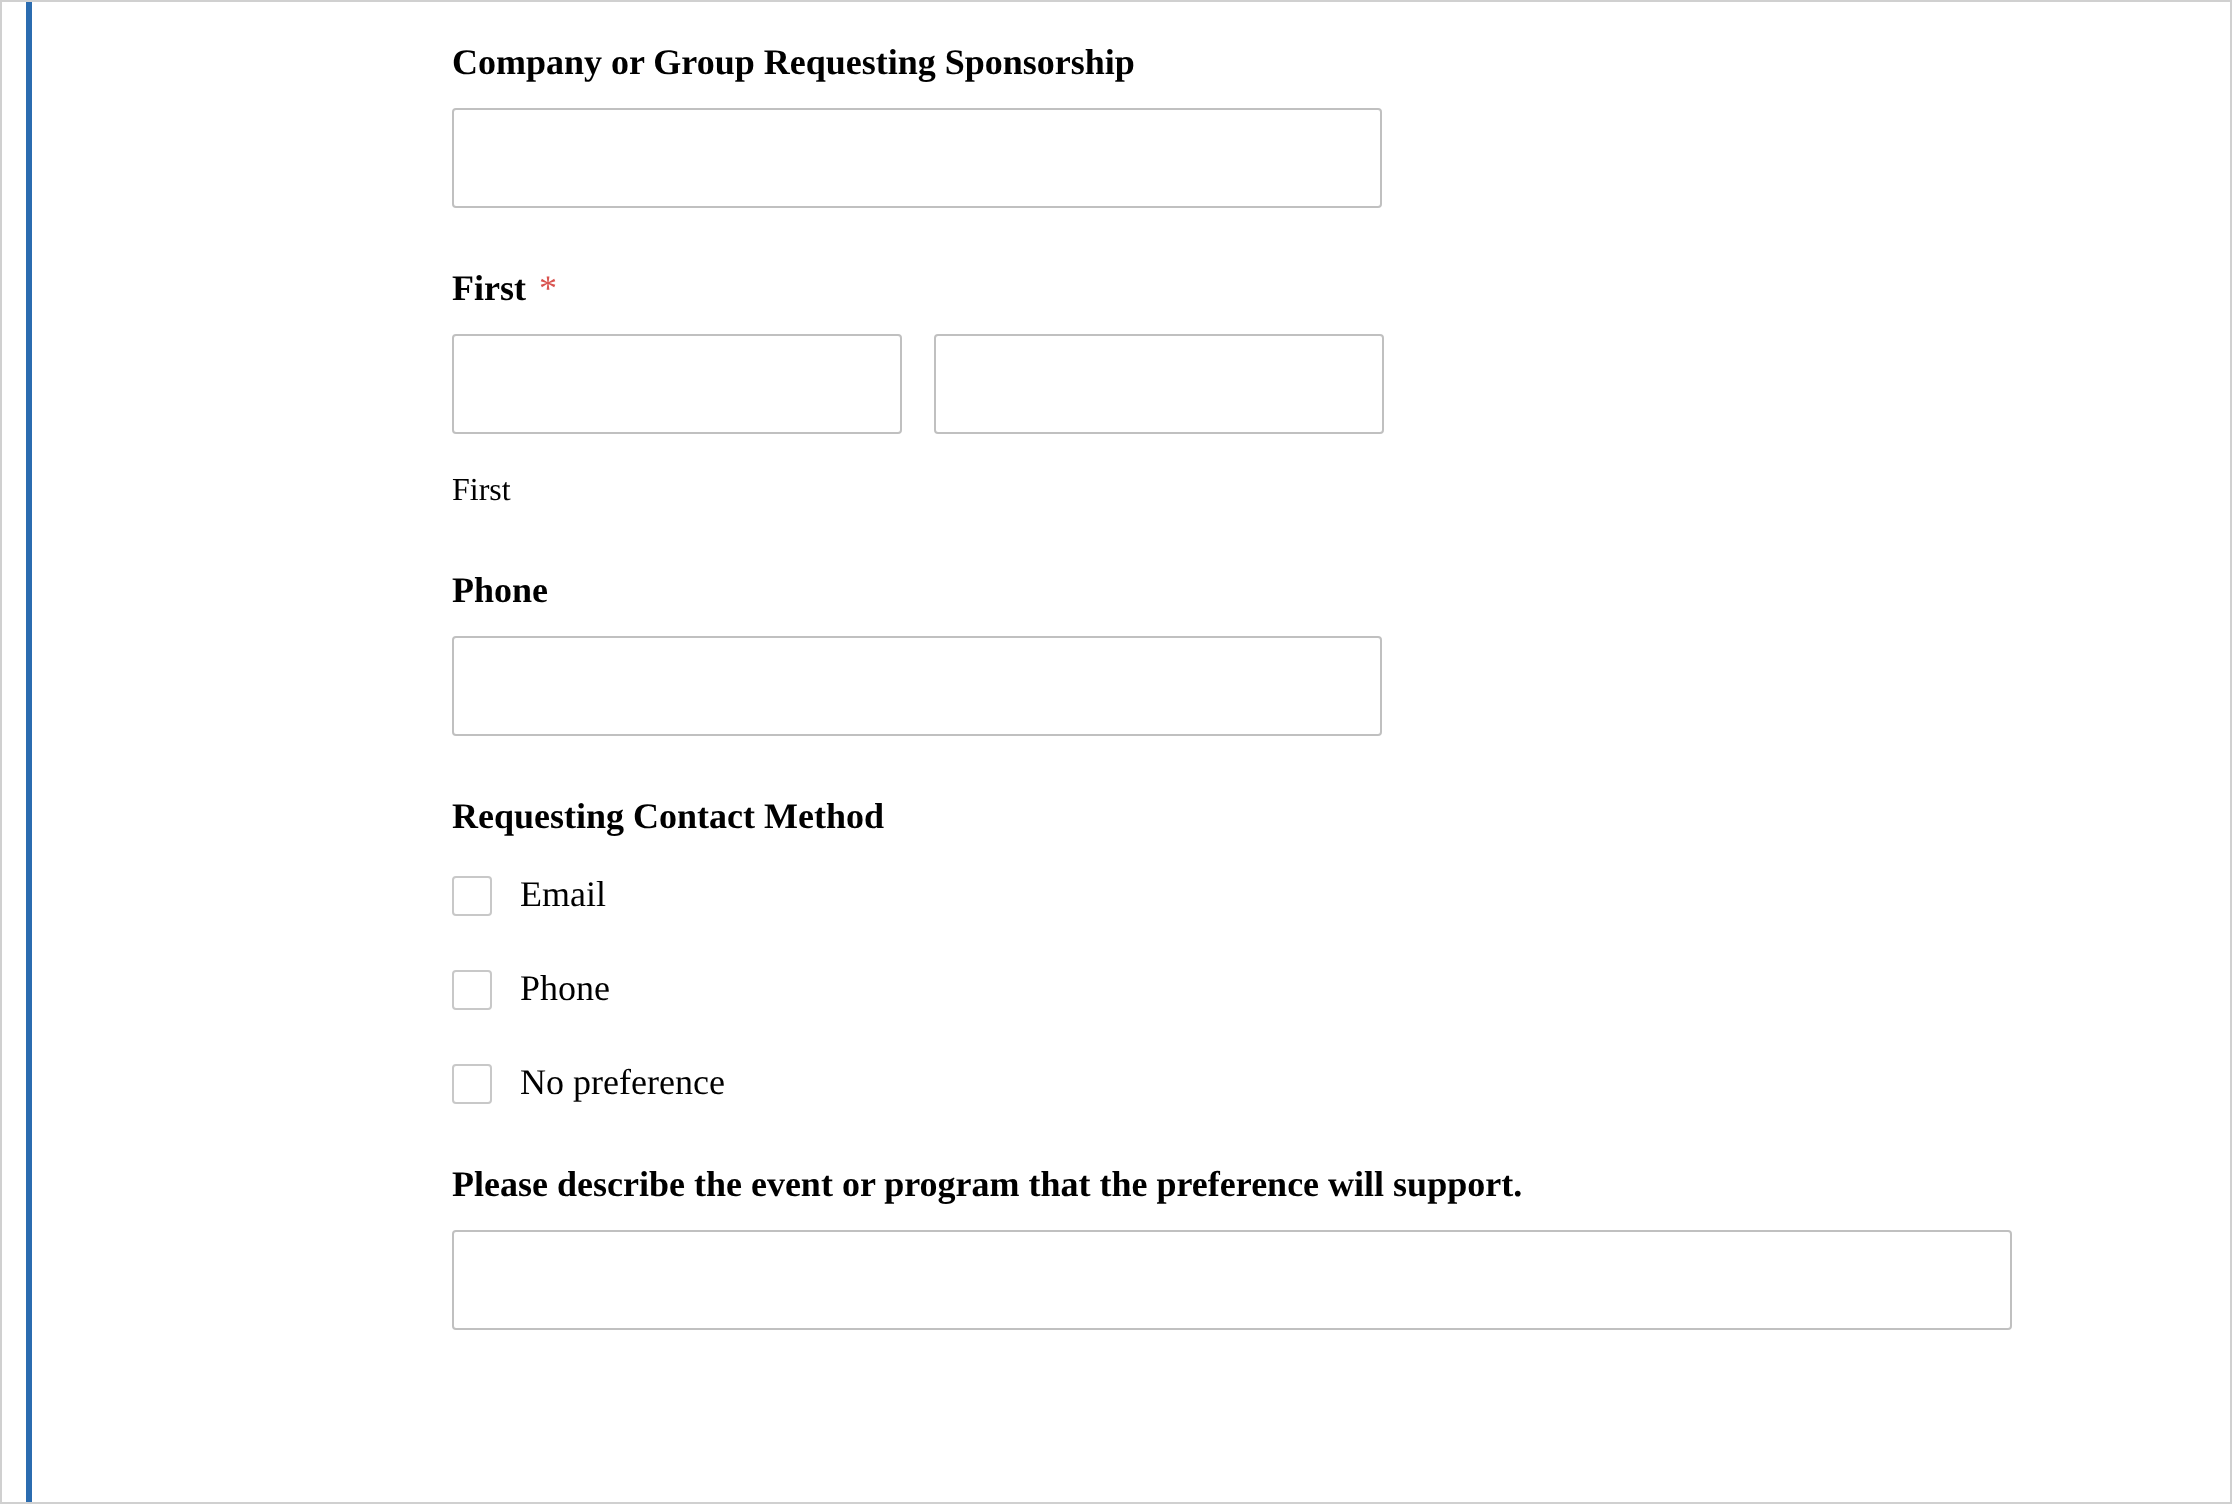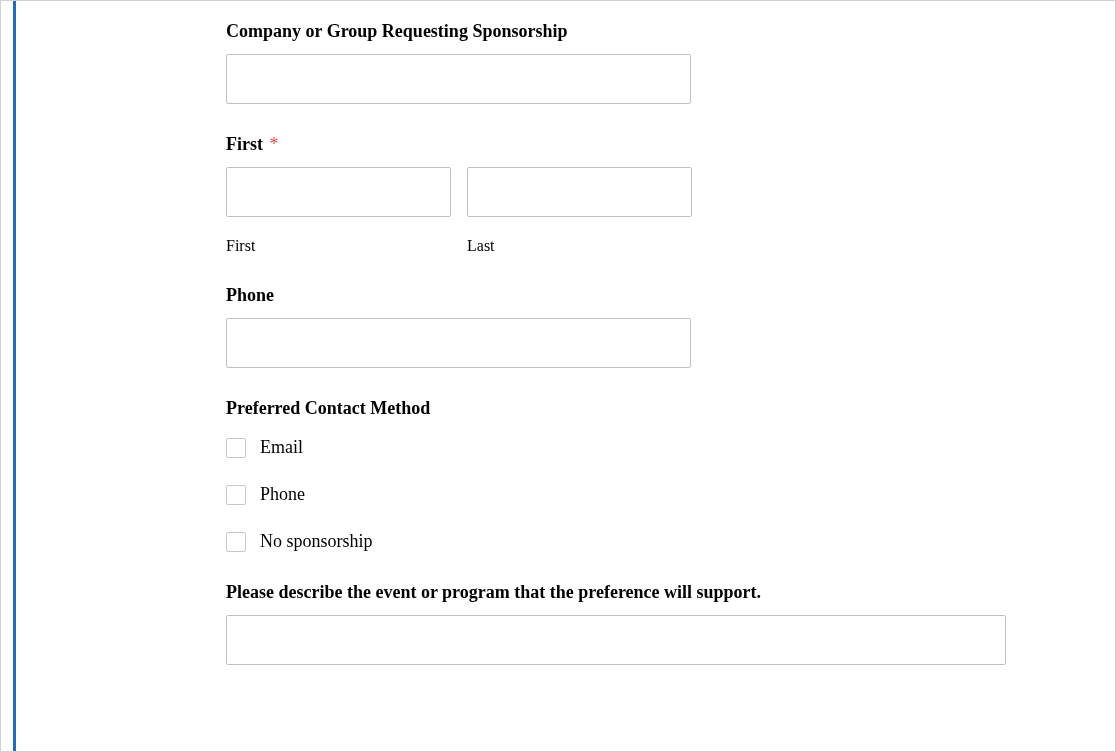--- a/index.html
+++ b/index.html
@@ -129,45 +129,44 @@
         <span>First</span>
         <span class="required">*</span>
       </label>
       <div class="name-row">
         <div class="name-col">
           <input type="text" class="name-input" value="" style="">
           <span class="sublabel">First</span>
         </div>
         <div class="name-col">
           <input type="text" class="name-input" value="" style="">
-          <span class="sublabel">Last</span>
         </div>
       </div>
     </div>
 
 
     <div class="field-group">
       <label class="field-label">Phone</label>
       <input type="text" class="text-input" value="" style="">
     </div>
 
     <div class="field-group">
-      <label class="field-label">Preferred Contact Method</label>
+      <label class="field-label">Requesting Contact Method</label>
       <div class="checkbox-list">
         <div class="checkbox-row">
           <input type="checkbox" class="checkbox" style="">
           <span class="checkbox-label">Email</span>
         </div>
         <div class="checkbox-row">
           <input type="checkbox" class="checkbox" style="">
           <span class="checkbox-label">Phone</span>
         </div>
         <div class="checkbox-row">
           <input type="checkbox" class="checkbox" style="">
-          <span class="checkbox-label">No sponsorship</span>
+          <span class="checkbox-label">No preference</span>
         </div>
       </div>
     </div>
 
     <div class="field-group">
       <label class="field-label">Please describe the event or program that the preference will support.</label>
       <input type="text" class="text-input-wide" value="" style="">
     </div>
 
   </div>

